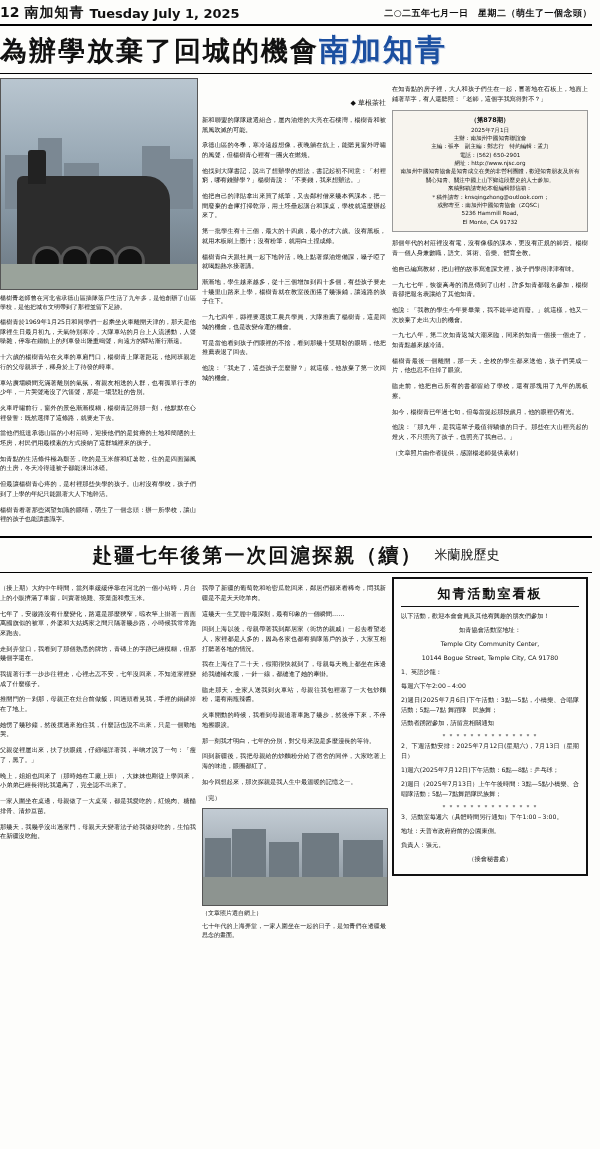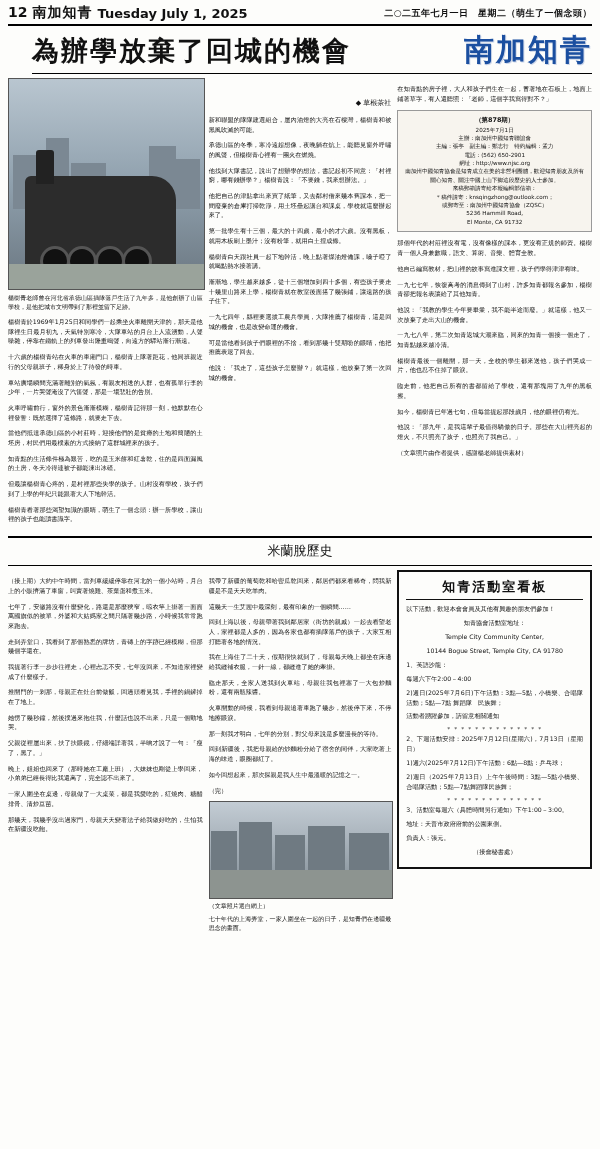--- a/index.html
+++ b/index.html
@@ -3,35 +3,35 @@
 <meta charset="utf-8">
 <style>
   html,body{margin:0;padding:0;}
   body{
     width:600px;height:1149px;
     background:#fdfdfb;
     font-family:"DejaVu Sans","Liberation Sans",sans-serif;
     color:#111;
     overflow:hidden;
   }
-  .page{position:relative;width:600px;height:912px;box-sizing:border-box;padding:4px 8px 0 8px;}
+  .page{position:relative;width:600px;height:912px;box-sizing:border-box;padding:4px 8px 0 0;}
 
   
   .masthead{display:flex;align-items:flex-start;justify-content:space-between;border-bottom:2px solid #000;padding-bottom:2px;}
   .mh-left{display:flex;align-items:baseline;gap:5px;}
   .mh-pageno{font-size:14px;font-weight:bold;}
   .mh-sect{font-size:14px;font-weight:bold;letter-spacing:1px;}
   .mh-date-en{font-size:13px;font-weight:bold;align-self:center;}
   .mh-center{text-align:center;line-height:1.05;}
   .mh-cn-title{font-size:17px;font-weight:bold;letter-spacing:6px;}
   .mh-en-title{font-size:6px;letter-spacing:1.2px;border-top:1px solid #000;padding-top:1px;margin-top:1px;}
   .mh-right{font-size:9px;font-weight:bold;align-self:center;letter-spacing:0.5px;}
 
   
-  .headband{display:flex;align-items:center;justify-content:space-between;padding:4px 0 2px 0;border-bottom:1px solid #000;margin-left:24px;}
+  .headband{display:flex;align-items:center;justify-content:flex-start;padding:4px 0 2px 0;border-bottom:1px solid #000;}
   .headline{font-family:"DejaVu Serif","Liberation Serif",serif;font-size:27px;font-weight:bold;letter-spacing:2px;}
   .brandbox{font-family:"DejaVu Serif","Liberation Serif",serif;font-size:30px;font-weight:bold;color:#1b4fa0;letter-spacing:2px;
             text-shadow:1px 1px 0 #cfd8ea;}
 
   
   .main{display:flex;gap:6px;margin-top:4px;}
   .col{font-size:6.2px;line-height:1.55;text-align:justify;}
   .colA{width:196px;}
   .colB{width:184px;margin-top:20px;}
   .colC{width:196px;}
@@ -161,20 +161,21 @@
       <p>一九七八年，第二次知青返城大潮來臨，同來的知青一個接一個走了，知青點越來越冷清。</p>
       <p>楊樹青最後一個離開，那一天，全校的學生都來送他，孩子們哭成一片，他也忍不住掉了眼淚。</p>
       <p>臨走前，他把自己所有的書都留給了學校，還有那塊用了九年的黑板擦。</p>
       <p>如今，楊樹青已年過七旬，但每當提起那段歲月，他的眼裡仍有光。</p>
       <p>他說：「那九年，是我這輩子最值得驕傲的日子。那些在大山裡亮起的燈火，不只照亮了孩子，也照亮了我自己。」</p>
       <p>（文章照片由作者提供，感謝楊老師提供素材）</p>
     </div>
   </div>
 
   <div class="secondband">
+    <div class="second-title">赴疆七年後第一次回滬探親（續）</div>
     <div class="subbyline">米蘭脫歷史</div>
   </div>
 
   <div class="lower">
     <div class="lowA">
       <p>（接上期）大約中午時間，當列車緩緩停靠在河北的一個小站時，月台上的小販擠滿了車窗，叫賣著燒雞、茶葉蛋和煮玉米。</p>
       <p>七年了，安徽路沒有什麼變化，路還是那麼狹窄，晾衣竿上掛著一面面萬國旗似的被單，外婆和大姑媽家之間只隔著幾步路，小時候我常常跑來跑去。</p>
       <p>走到弄堂口，我看到了那個熟悉的牌坊，青磚上的字跡已經模糊，但那幾個字還在。</p>
       <p>我提著行李一步步往裡走，心裡忐忑不安，七年沒回來，不知道家裡變成了什麼樣子。</p>
       <p>推開門的一剎那，母親正在灶台前做飯，回過頭看見我，手裡的鍋鏟掉在了地上。</p>

